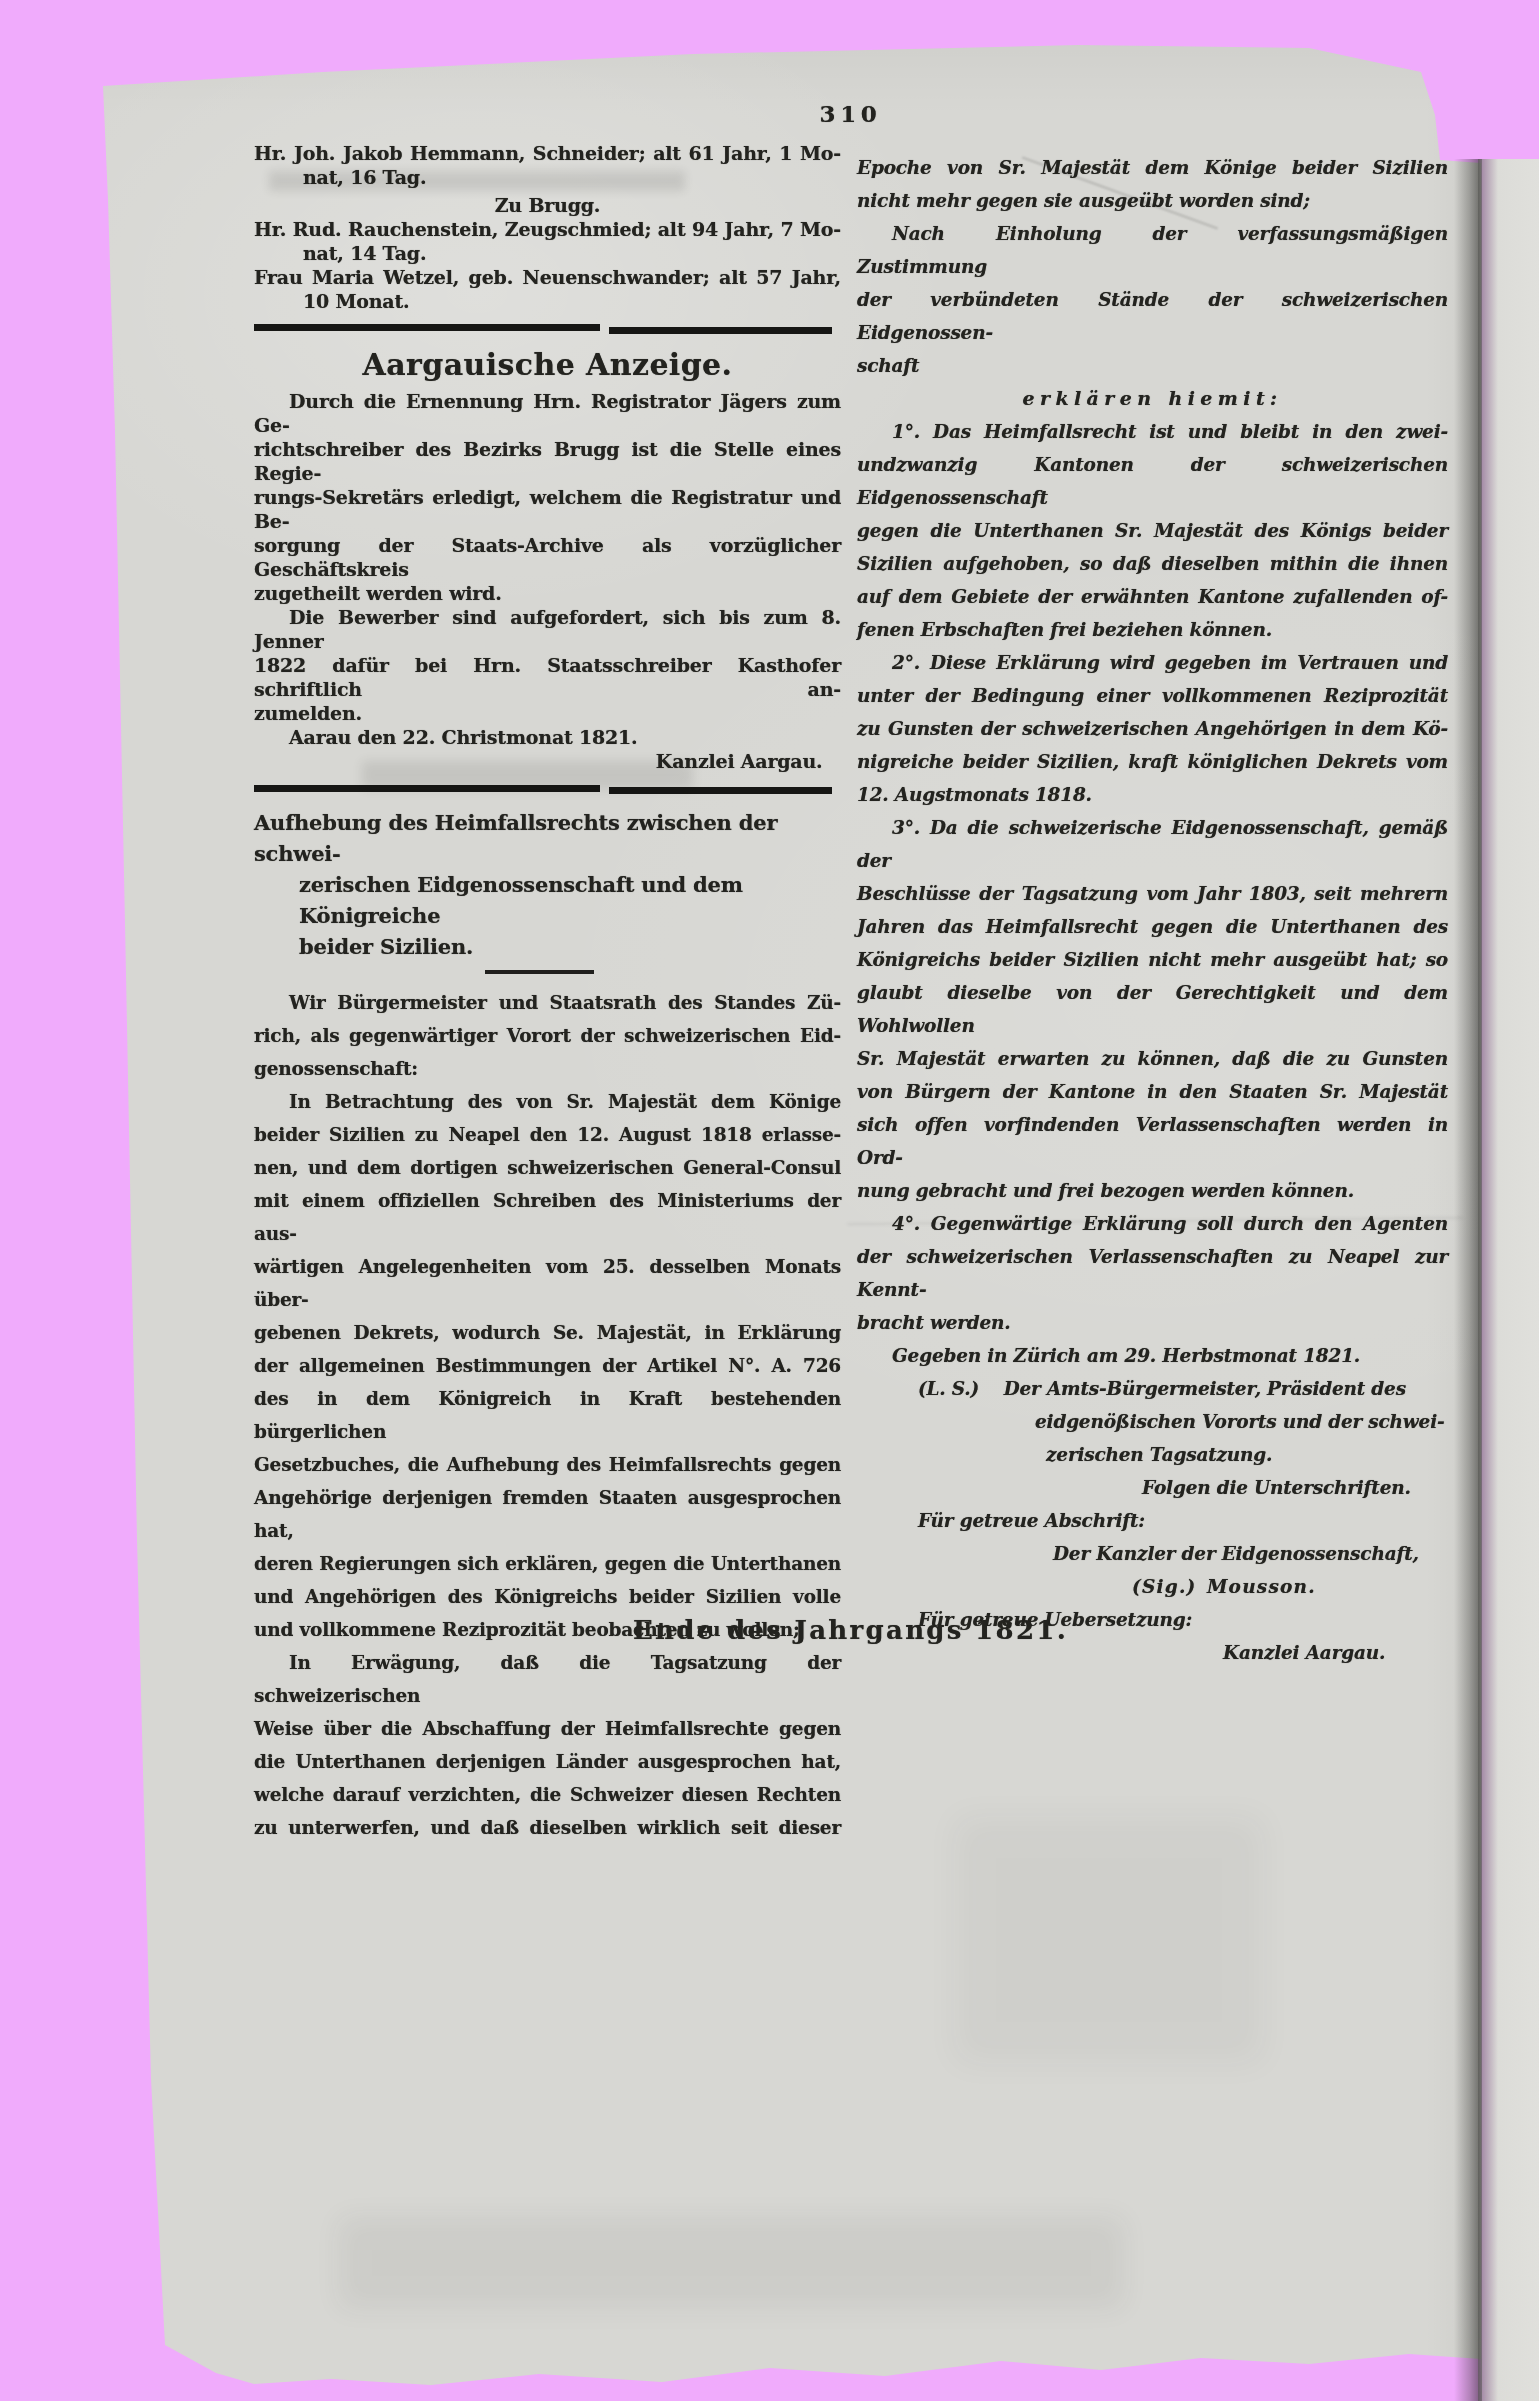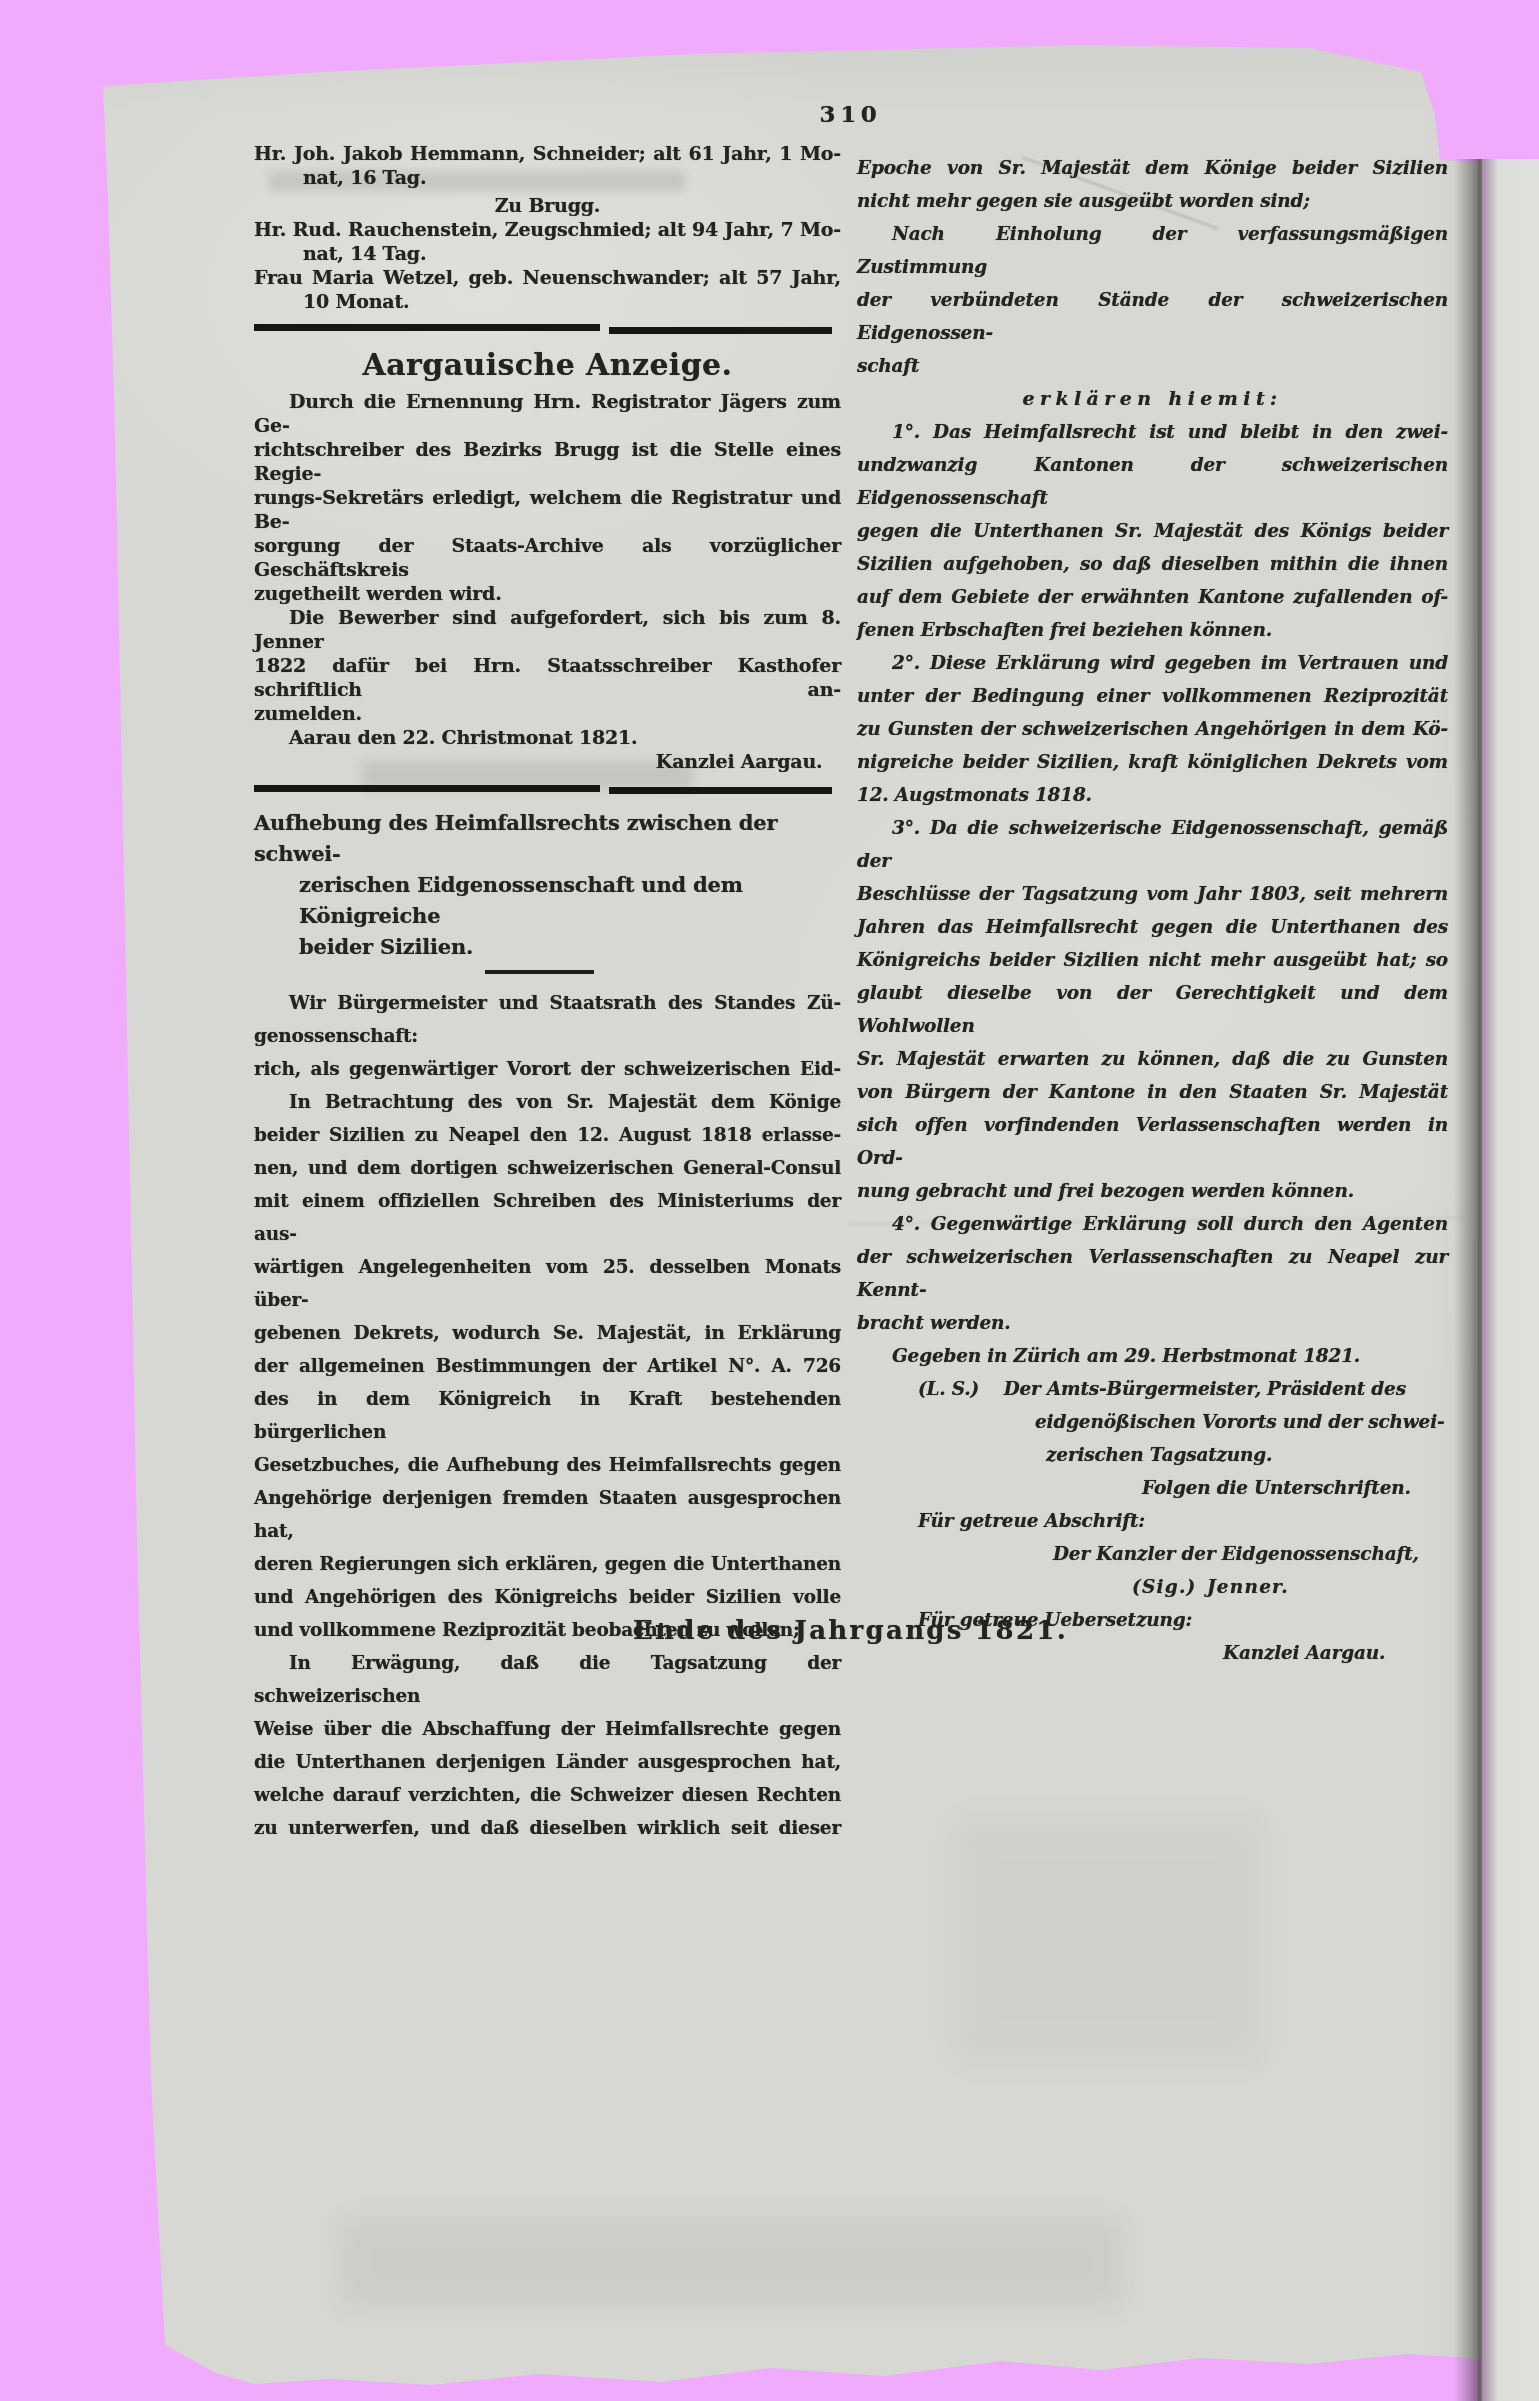--- a/index.html
+++ b/index.html
@@ -89,22 +89,22 @@
         <div class="line s j">1822 dafür bei Hrn. Staatsschreiber Kasthofer schriftlich an-</div>
         <div class="line s">zumelden.</div>
         <div class="line s pi">Aarau den 22. Christmonat 1821.</div>
         <div class="line s r">Kanzlei Aargau.</div>
         <div class="rule2"><span></span><span></span></div>
         <div class="line h2">Aufhebung des Heimfallsrechts zwischen der schwei-</div>
         <div class="line h2 cont2">zerischen Eidgenossenschaft und dem Königreiche</div>
         <div class="line h2 cont2">beider Sizilien.</div>
         <div class="srule"></div>
         <div class="line b ji">Wir Bürgermeister und Staatsrath des Standes Zü-</div>
+        <div class="line b j">rich, als gegenwärtiger Vorort der schweizerischen Eid-</div>
         <div class="line b">genossenschaft:</div>
-        <div class="line b j">rich, als gegenwärtiger Vorort der schweizerischen Eid-</div>
         <div class="line b ji">In Betrachtung des von Sr. Majestät dem Könige</div>
         <div class="line b j">beider Sizilien zu Neapel den 12. August 1818 erlasse-</div>
         <div class="line b j">nen, und dem dortigen schweizerischen General-Consul</div>
         <div class="line b j">mit einem offiziellen Schreiben des Ministeriums der aus-</div>
         <div class="line b j">wärtigen Angelegenheiten vom 25. desselben Monats über-</div>
         <div class="line b j">gebenen Dekrets, wodurch Se. Majestät, in Erklärung</div>
         <div class="line b j">der allgemeinen Bestimmungen der Artikel N°. A. 726</div>
         <div class="line b j">des in dem Königreich in Kraft bestehenden bürgerlichen</div>
         <div class="line b j">Gesetzbuches, die Aufhebung des Heimfallsrechts gegen</div>
         <div class="line b j">Angehörige derjenigen fremden Staaten ausgesprochen hat,</div>
@@ -147,21 +147,21 @@
         <div class="line b ji">4°. Gegenwärtige Erklärung soll durch den Agenten</div>
         <div class="line b j">der schweizerischen Verlassenschaften zu Neapel zur Kennt-</div>
         <div class="line b">bracht werden.</div>
         <div class="line b pi">Gegeben in Zürich am 29. Herbstmonat 1821.</div>
         <div class="line b in79">(L. S.)  Der Amts-Bürgermeister, Präsident des</div>
         <div class="line b in231">eidgenößischen Vororts und der schwei-</div>
         <div class="line b in245">zerischen Tagsatzung.</div>
         <div class="line b in370">Folgen die Unterschriften.</div>
         <div class="line b in79">Für getreue Abschrift:</div>
         <div class="line b in255">Der Kanzler der Eidgenossenschaft,</div>
-        <div class="line b in357 ls1">(Sig.) Jenner.</div>
+        <div class="line b in357 ls1">(Sig.) Mousson.</div>
         <div class="line b in79">Für getreue Uebersetzung:</div>
         <div class="line b in475">Kanzlei Aargau.</div>
       </div>
     <div class="endline">Ende des Jahrgangs 1821.</div>
     <div class="sm sm1"></div>
     <div class="sm sm2"></div>
     <div class="sm sm3"></div>
     <div class="sm sm4"></div>
     <div class="crease1"></div>
     <div class="crease2"></div>

